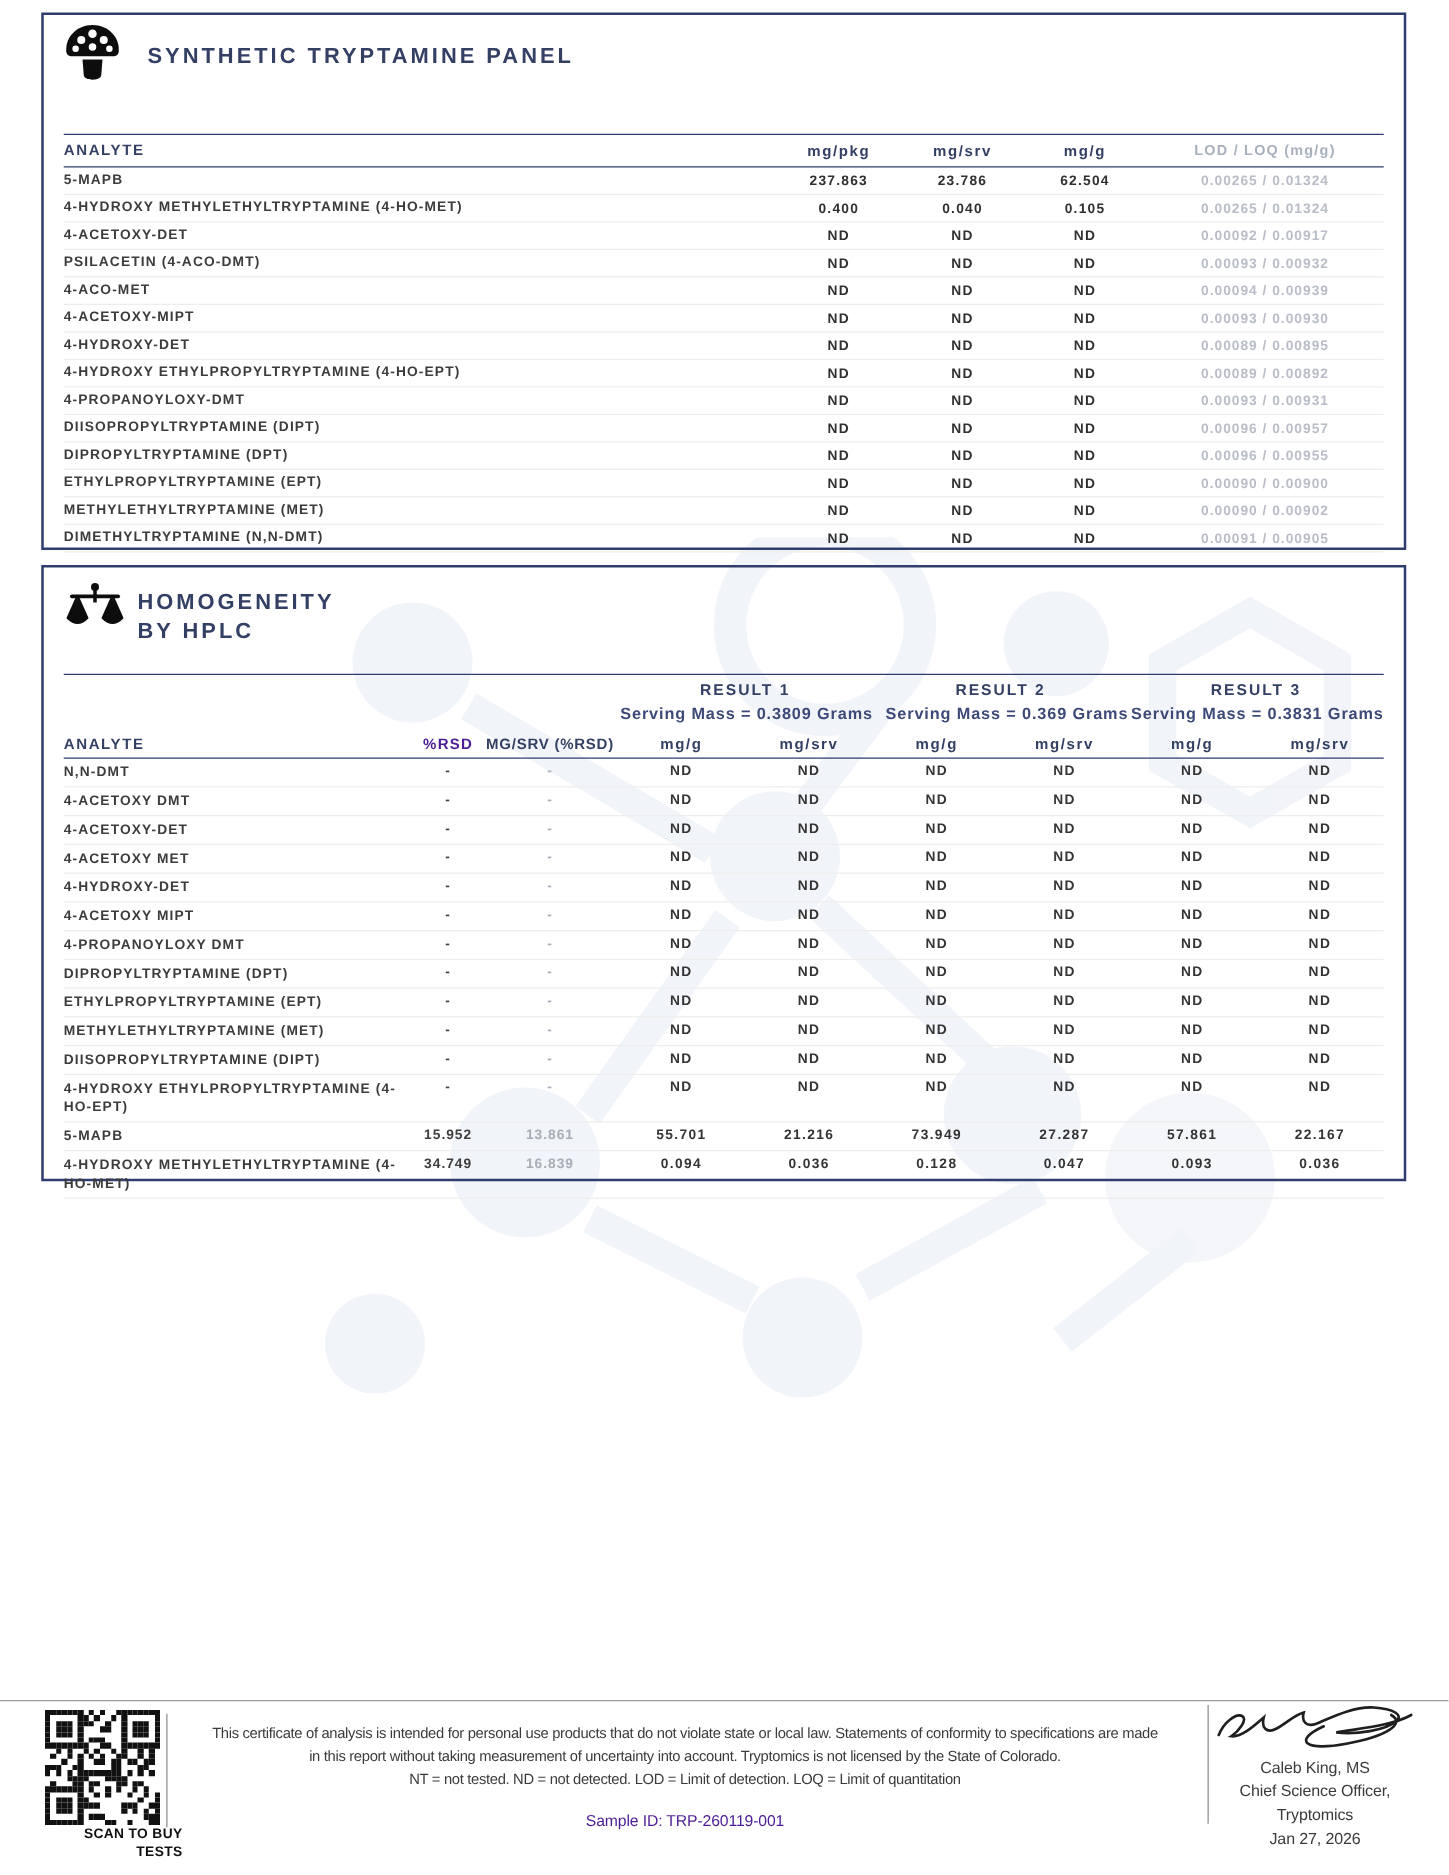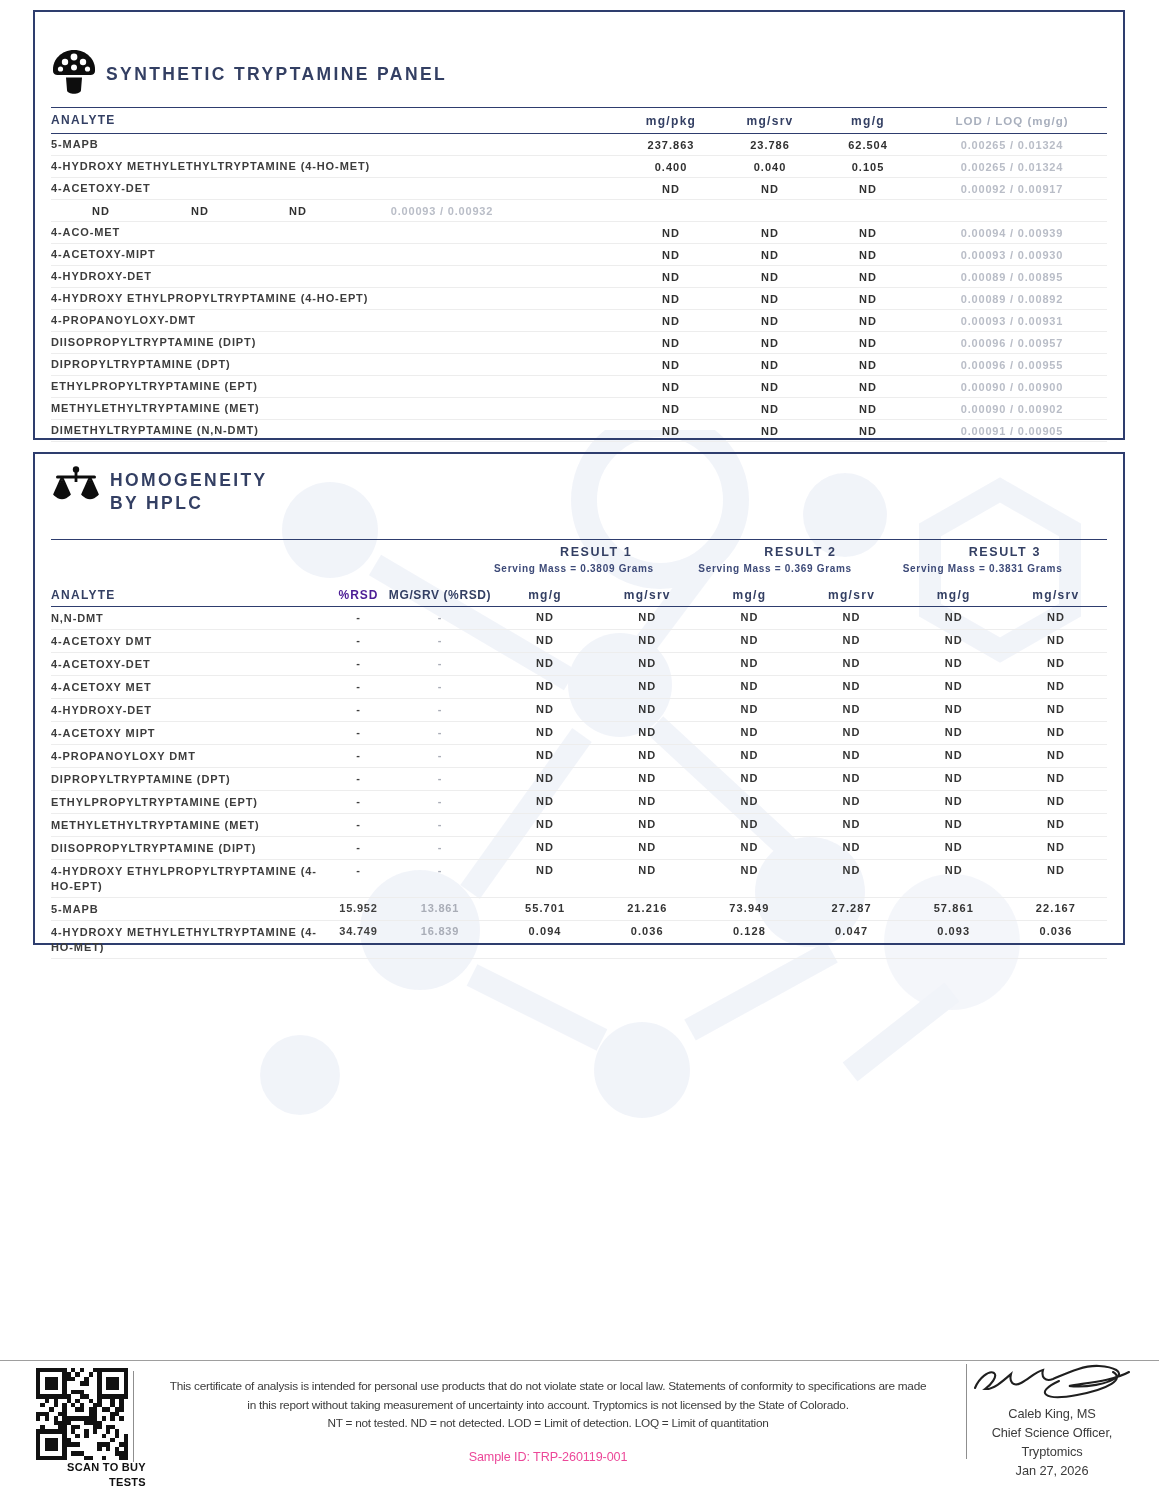--- a/index.html
+++ b/index.html
@@ -22,42 +22,42 @@
   .c-l{width:190px;text-align:center;font-size:11px;font-weight:600;letter-spacing:.8px;color:#b9bdc7;white-space:nowrap}
   .hr1 .c-a{font-size:12px;letter-spacing:1.3px;color:#333f63;font-weight:800}
   .hr1 .c-n{font-size:12px;letter-spacing:1.3px;color:#333f63;font-weight:800}
   .hr1 .c-l{font-size:11.5px;color:#a8afbd;font-weight:700;letter-spacing:1px}
   
   .t2{position:absolute;left:16px;right:16px}
   .gr{display:flex;border-top:1.5px solid #2e3d6e;padding-top:5px;height:18px}
   .sp{width:443px}
   .gr-g{flex:1;text-align:center;font-size:12.5px;font-weight:800;letter-spacing:1.6px;color:#333f63}
   .sr{display:flex;height:16px}
-  .sr-g{flex:1;text-align:left;font-size:10px;font-weight:600;letter-spacing:.7px;color:#3d4a78;white-space:nowrap}
+  .sr-g{flex:1;text-align:right;font-size:13px;font-weight:600;letter-spacing:.7px;color:#3d4a78;white-space:nowrap}
   .hr2{display:flex;align-items:flex-end;height:23px;border-bottom:1.5px solid #2e3d6e;padding-bottom:4px}
   .h-a{width:280px;font-size:12px;font-weight:800;letter-spacing:1.3px;color:#333f63}
   .h-r{width:55px;text-align:center;font-size:12px;font-weight:800;letter-spacing:1px;color:#4c1d95;white-space:nowrap}
   .h-m{width:108px;text-align:center;font-size:12px;font-weight:800;letter-spacing:.6px;color:#333f63;white-space:nowrap}
   .h-u{flex:1;text-align:center;font-size:12px;font-weight:800;letter-spacing:1.3px;color:#333f63}
   .r2{display:flex;border-bottom:1px solid #ededed;padding:3.5px 0}
   .a2{width:280px;font-size:11px;font-weight:700;letter-spacing:.9px;color:#3c3c3c;line-height:15px;padding-right:4px;box-sizing:border-box;overflow-wrap:break-word}
   .v-r{width:55px;text-align:center;font-size:11px;font-weight:700;letter-spacing:.8px;color:#3f3f3f}
   .v-m{width:108px;text-align:center;font-size:11px;font-weight:600;letter-spacing:.8px;color:#a9adb7}
   .v{flex:1;text-align:center;font-size:11px;font-weight:700;letter-spacing:1.1px;color:#343434}
   
   .f-line{position:absolute;left:0;top:1360px;width:1159px;height:1px;background:#9e9e9e}
   .vline1{position:absolute;left:133px;top:1371px;width:1px;height:91px;background:#8f8f8f}
   .vline2{position:absolute;left:966px;top:1364px;width:1px;height:95px;background:#8f8f8f}
   .qr{position:absolute;left:36px;top:1368px;width:92px;height:92px;display:grid;grid-template-columns:repeat(21,1fr);grid-template-rows:repeat(21,1fr);background:#fff}
   .qr i{display:block}
   .qr .b{background:#111}
   .qr-label{position:absolute;left:18px;top:1460px;width:128px;text-align:right;font-size:11px;font-weight:800;color:#101010;line-height:15px;letter-spacing:.3px}
   .disc{position:absolute;left:145px;top:1377px;width:806px;text-align:center;font-size:11.8px;color:#3b3b3b;letter-spacing:-.25px}
   .disc .dl{white-space:nowrap;line-height:18.5px}
-  .sampleid{position:absolute;left:145px;top:1450px;width:806px;text-align:center;font-size:12.6px;color:#ec4899;letter-spacing:-.1px}
+  .sampleid{position:absolute;left:145px;top:1450px;width:806px;text-align:center;font-size:12.6px;color:#4c1d95;letter-spacing:-.1px}
   .sig{position:absolute;left:964px;top:1358px;width:176px;text-align:center}
   .sig svg{display:block;margin:0 auto}
   .sl{font-size:12.8px;color:#3b3b3b;line-height:19px;letter-spacing:-.1px}
 </style>
 </head>
 <body>
 
 <div class="page">
 
   <svg class="wm" width="1009" height="730" viewBox="0 0 1009 730">
@@ -76,21 +76,21 @@
       <path d="M322 545 L452 610" fill="none" stroke-width="24"></path>
       <circle cx="492" cy="640" r="48" stroke="none"></circle>
       <circle cx="150" cy="645" r="40" stroke="none"></circle>
       <path d="M540 600 L682 522" fill="none" stroke-width="24"></path>
       <circle cx="802" cy="512" r="68" stroke="none" fill="#eef1f8"></circle>
       <path d="M700 642 L802 562" fill="none" stroke-width="24"></path>
     </g>
   </svg>
 
   <div class="panel" style="top:10px;height:430px;">
-    <div class="p-head" style="top:34px;left:15px;gap:8px;">
+    <div class="p-head" style="top:4px;left:15px;gap:20px;">
       <span>
         <svg width="48" height="52" viewBox="0 0 48 52">
           <path d="M24 4 C11 4 3 14 3 23 L3 25 C3 27.5 5 29 7.5 29 L40.5 29 C43 29 45 27.5 45 25 L45 23 C45 14 37 4 24 4 Z" fill="#0d0d0d"></path>
           <circle cx="15" cy="16" r="3.2" fill="#fff"></circle>
             <circle cx="24" cy="11" r="3.4" fill="#fff"></circle>
           <circle cx="33" cy="16" r="3.2" fill="#fff"></circle>
             <circle cx="10.5" cy="23" r="2.6" fill="#fff"></circle>
           <circle cx="24" cy="21.5" r="3" fill="#fff"></circle>
             <circle cx="37.5" cy="23" r="2.6" fill="#fff"></circle>
           <path d="M16 31.5 L32 31.5 L31 44 C31 49 17 49 17 44 Z" fill="#0d0d0d"></path>
@@ -122,20 +122,21 @@
           <div class="c-l">0.00265 / 0.01324</div>
         </div>
       <div class="r1">
           <div class="c-a">4-ACETOXY-DET</div>
           <div class="c-n">ND</div>
           <div class="c-n c-n2">ND</div>
           <div class="c-n c-n3">ND</div>
           <div class="c-l">0.00092 / 0.00917</div>
         </div>
       <div class="r1">
+          <div class="c-a">PSILACETIN (4-ACO-DMT)</div>
           <div class="c-n">ND</div>
           <div class="c-n c-n2">ND</div>
           <div class="c-n c-n3">ND</div>
           <div class="c-l">0.00093 / 0.00932</div>
         </div>
       <div class="r1">
           <div class="c-a">4-ACO-MET</div>
           <div class="c-n">ND</div>
           <div class="c-n c-n2">ND</div>
           <div class="c-n c-n3">ND</div>

